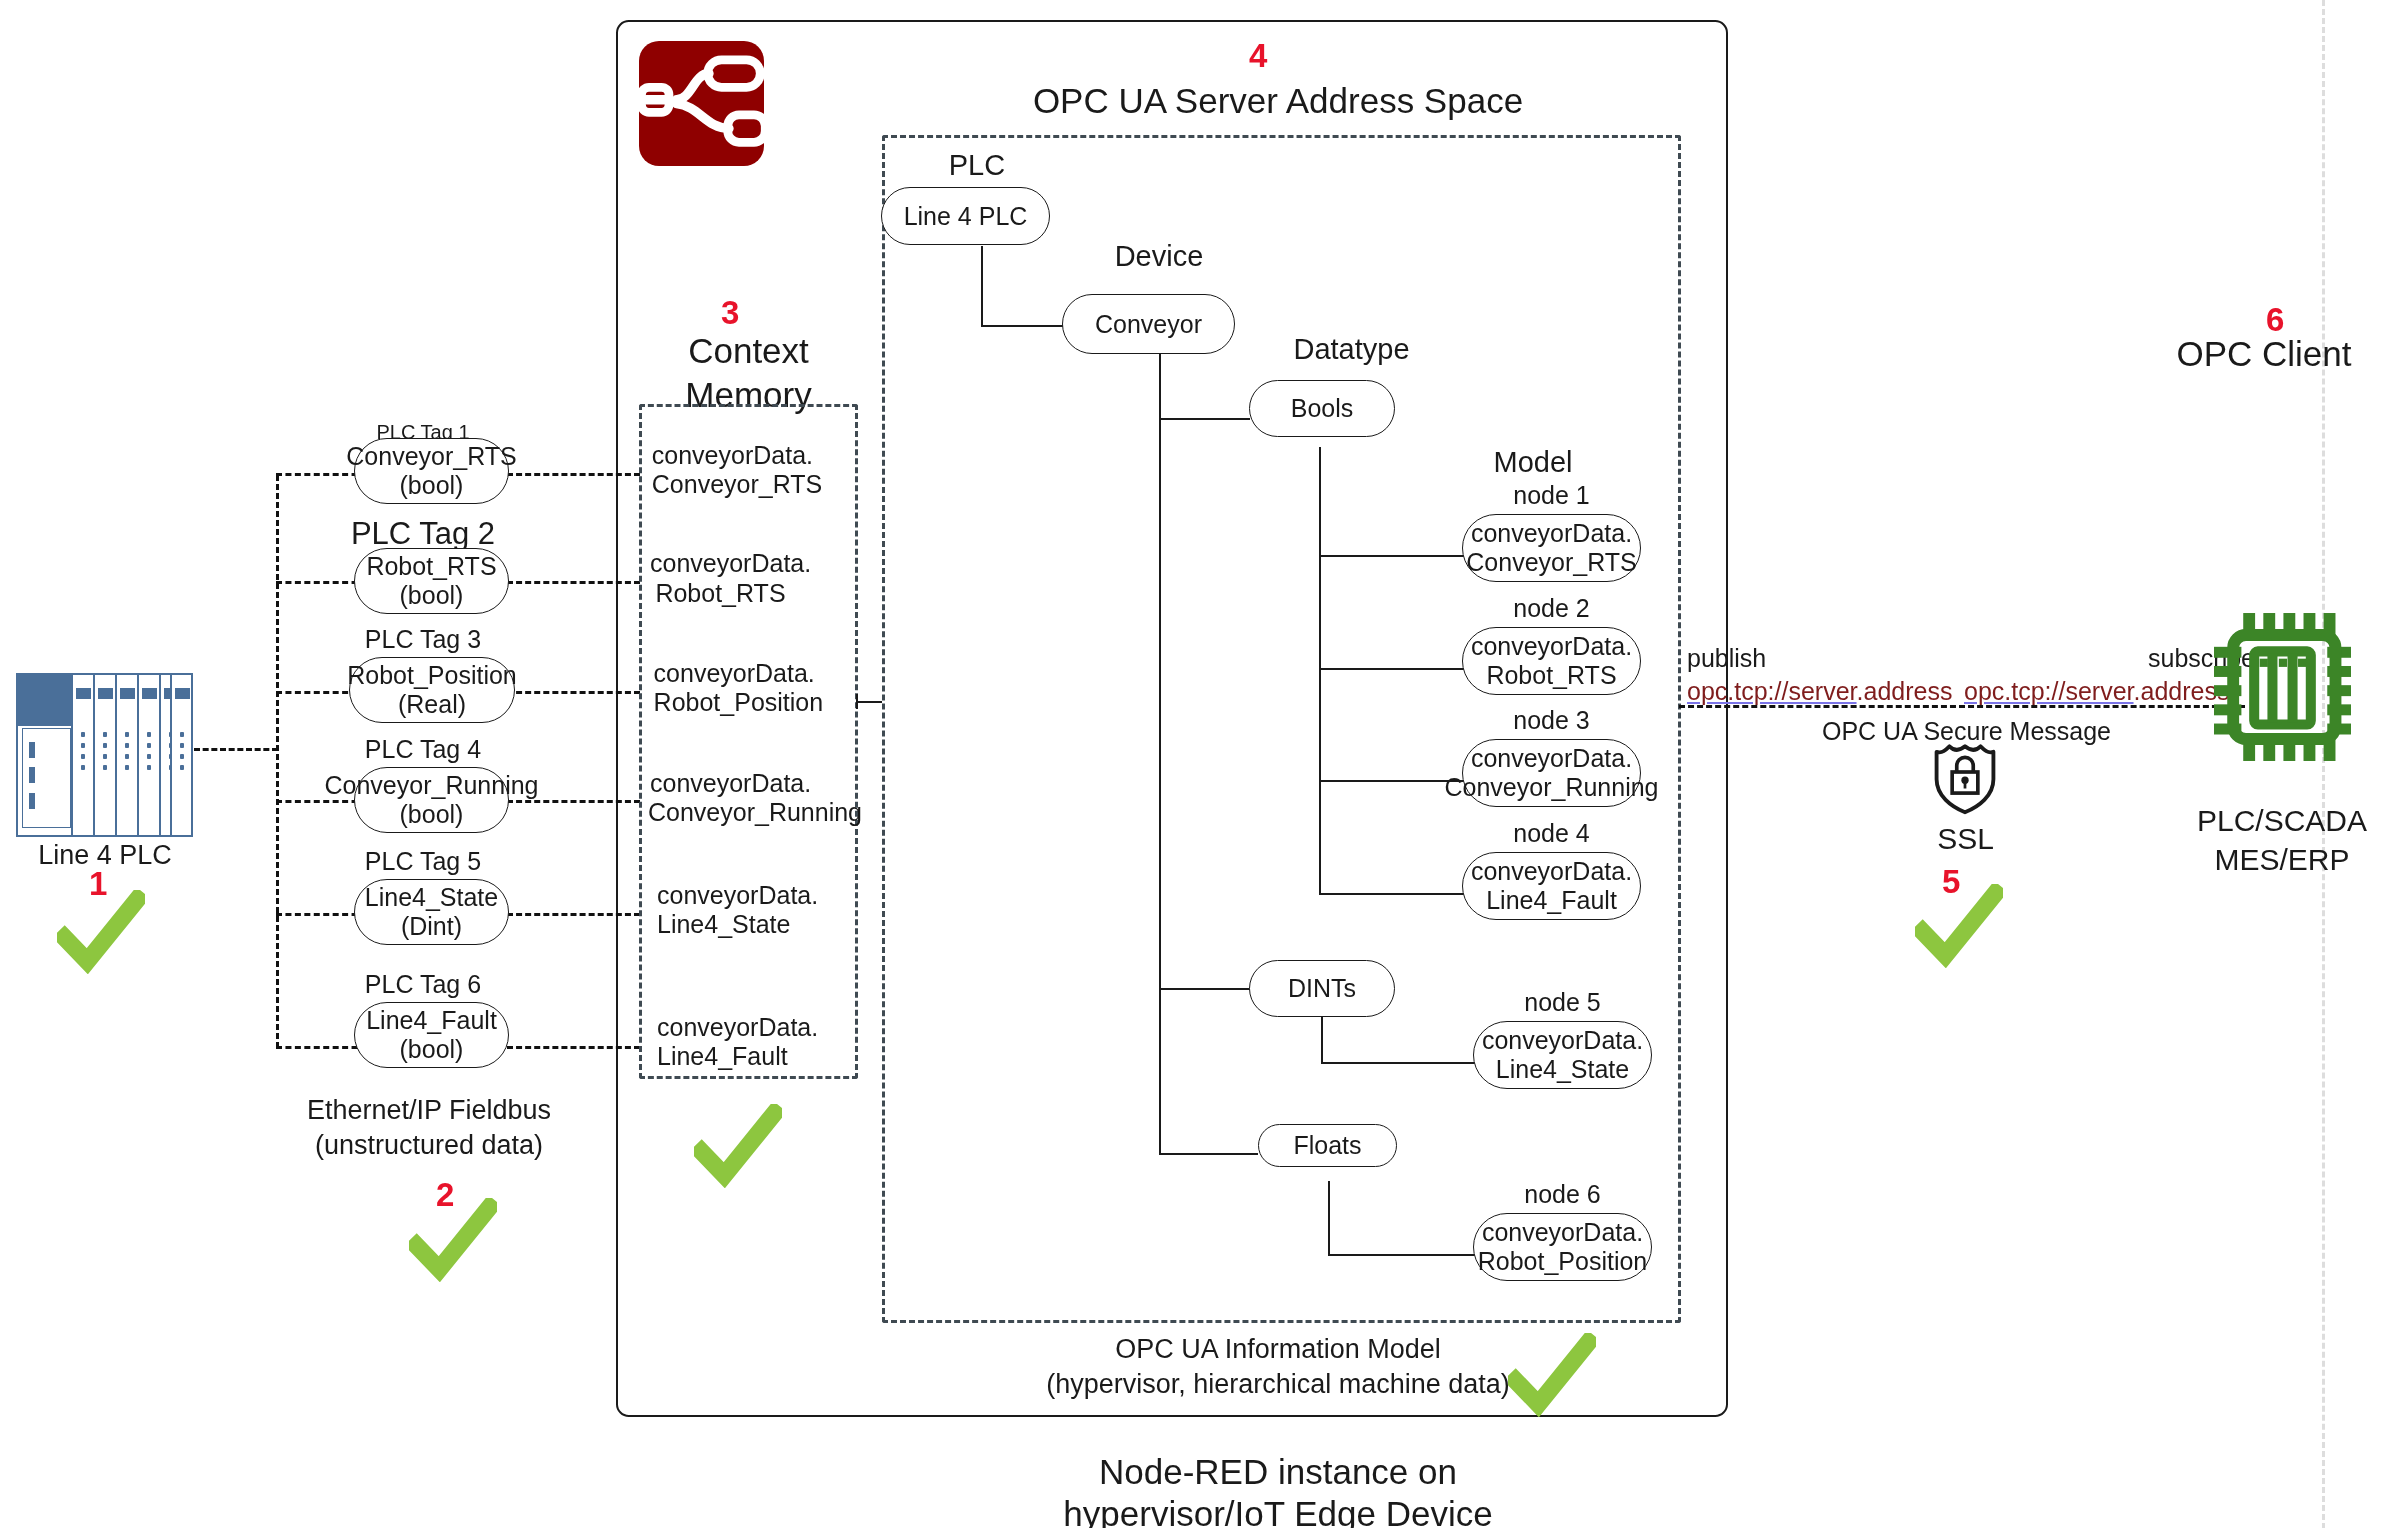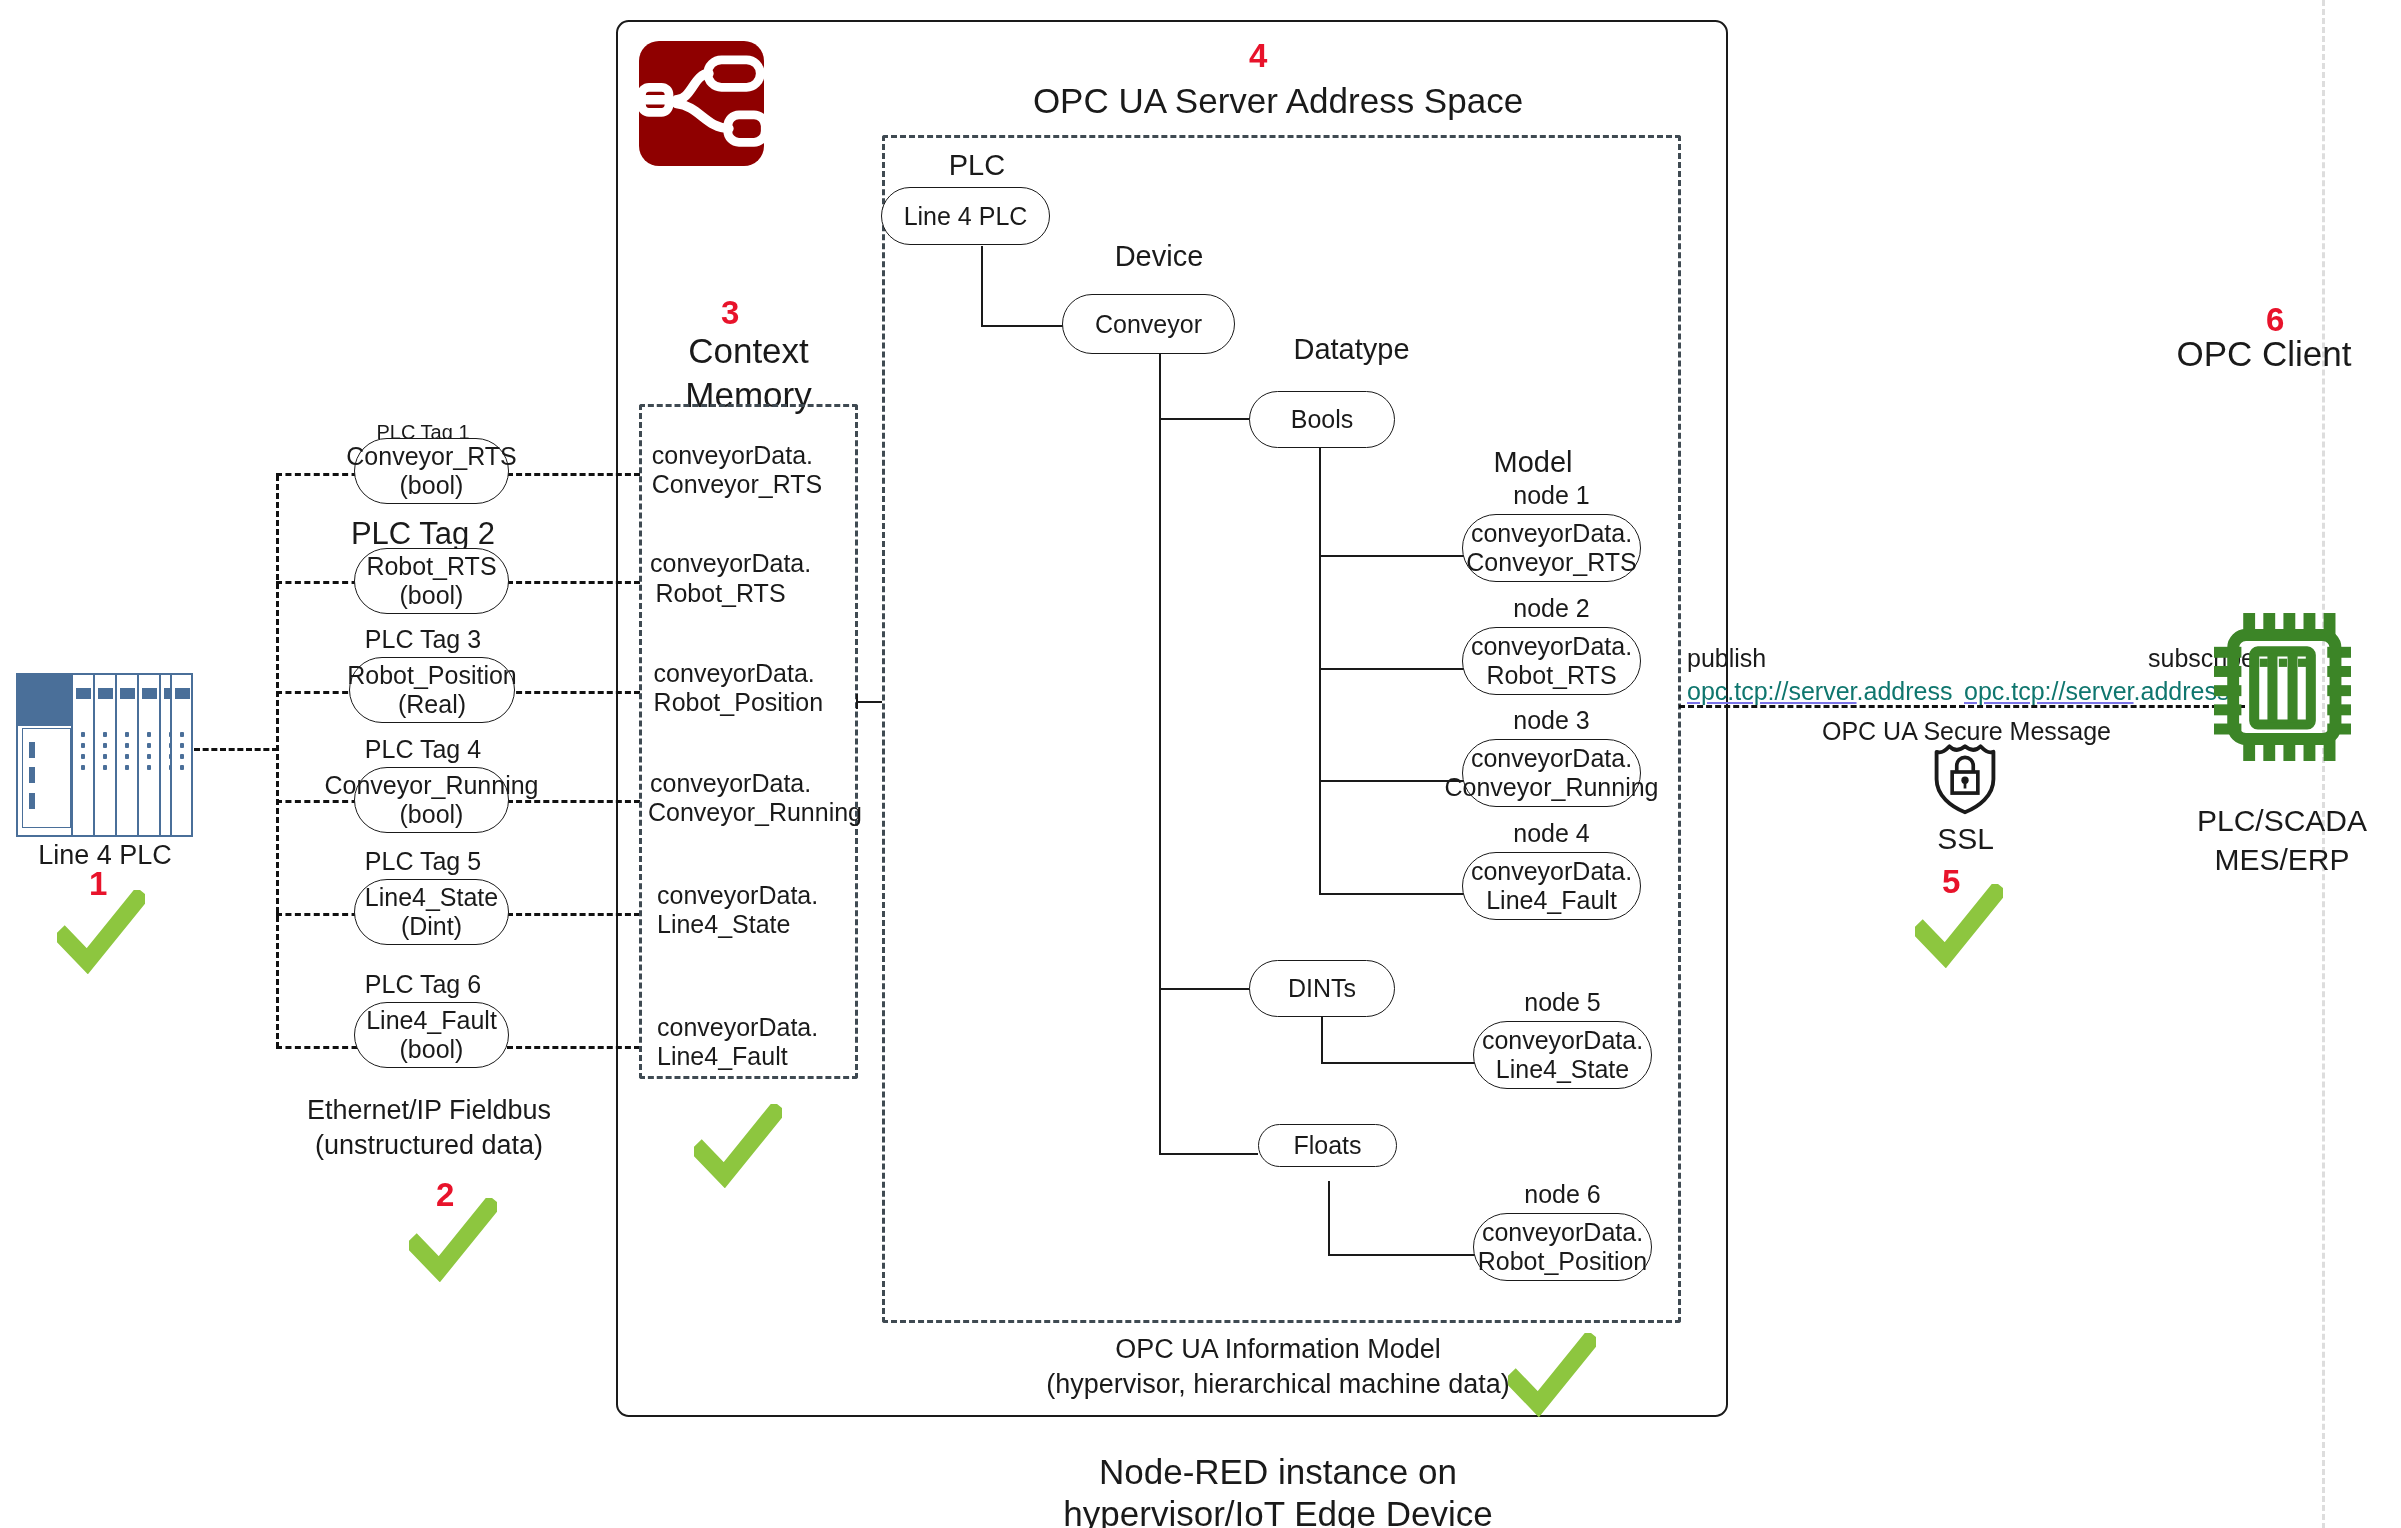--- a/index.html
+++ b/index.html
@@ -59,21 +59,21 @@
   #plc-head{position:absolute;left:0;top:0;width:53px;height:51px;background:#4a6f99;}
   #plc-face{position:absolute;left:3.7px;top:53px;width:49px;height:100px;border:1.8px solid #4a6f99;box-sizing:border-box;background:#fff;}
   #plc-face b{position:absolute;left:5.5px;width:6.4px;height:16.4px;background:#4a6f99;display:block;}
 
   
   #ssl-icon{left:1931px;top:739px;width:68px;height:77px;}
 
   
   #chip-icon{left:2214px;top:613px;width:137px;height:148px;}
 
-  .linktxt{color:#0f766e;}
+  .linktxt{color:#7f1d1d;}
   .linktxt u{text-decoration:underline;text-decoration-color:#7b74e8;text-underline-offset:1.8px;}
 </style>
 </head>
 <body>
 
 <div id="right-divider" class="abs"></div>
 
 <div id="nodered-box" class="abs"></div>
 
 <div id="nodered-logo" class="abs">
@@ -280,21 +280,21 @@
 <div class="ln lnv abs" style="left:981px;top:246px;height:80px"></div>
 <div class="ln lnh abs" style="left:981px;top:325px;width:82px"></div>
 
 <div class="pill" style="left:1062px;top:294px;width:173px;height:60px;font-size:25px">Conveyor</div>
 
 <div class="ln lnv abs" style="left:1159px;top:354px;height:800px"></div>
 <div class="ln lnh abs" style="left:1159px;top:418px;width:91px"></div>
 <div class="ln lnh abs" style="left:1159px;top:988px;width:91px"></div>
 <div class="ln lnh abs" style="left:1159px;top:1153px;width:99px"></div>
 
-<div class="pill" style="left:1249px;top:391px;width:146px;height:57px;font-size:25px">Bools</div>
+<div class="pill" style="left:1249px;top:380px;width:146px;height:57px;font-size:25px">Bools</div>
 <div class="pill" style="left:1249px;top:960px;width:146px;height:57px;font-size:25px">DINTs</div>
 <div class="pill" style="left:1258px;top:1124px;width:139px;height:43px;font-size:25px">Floats</div>
 
 <div class="ln lnv abs" style="left:1319px;top:447px;height:447px"></div>
 <div class="ln lnh abs" style="left:1319px;top:555px;width:146px"></div>
 <div class="ln lnh abs" style="left:1319px;top:668px;width:146px"></div>
 <div class="ln lnh abs" style="left:1319px;top:780px;width:146px"></div>
 <div class="ln lnh abs" style="left:1319px;top:893px;width:146px"></div>
 
 <div class="ln lnv abs" style="left:1321px;top:1017px;height:47px"></div>

